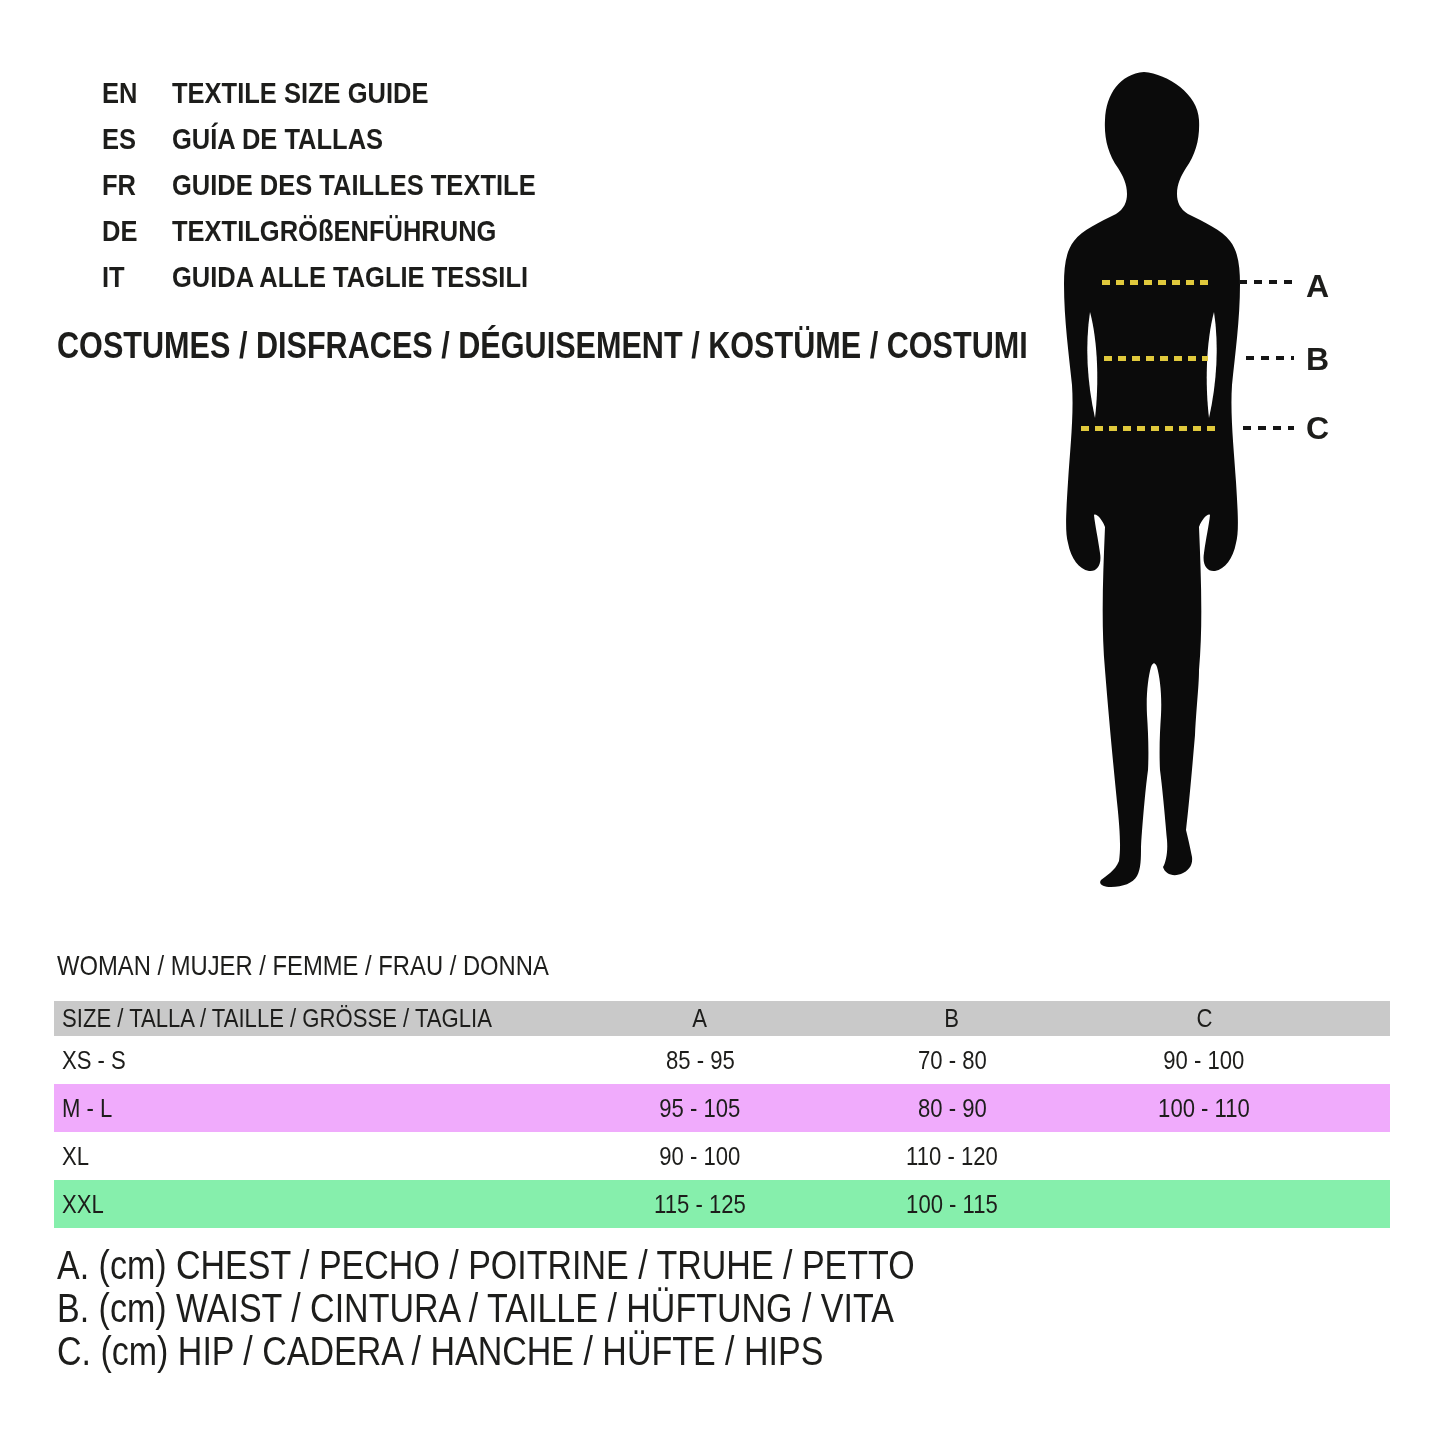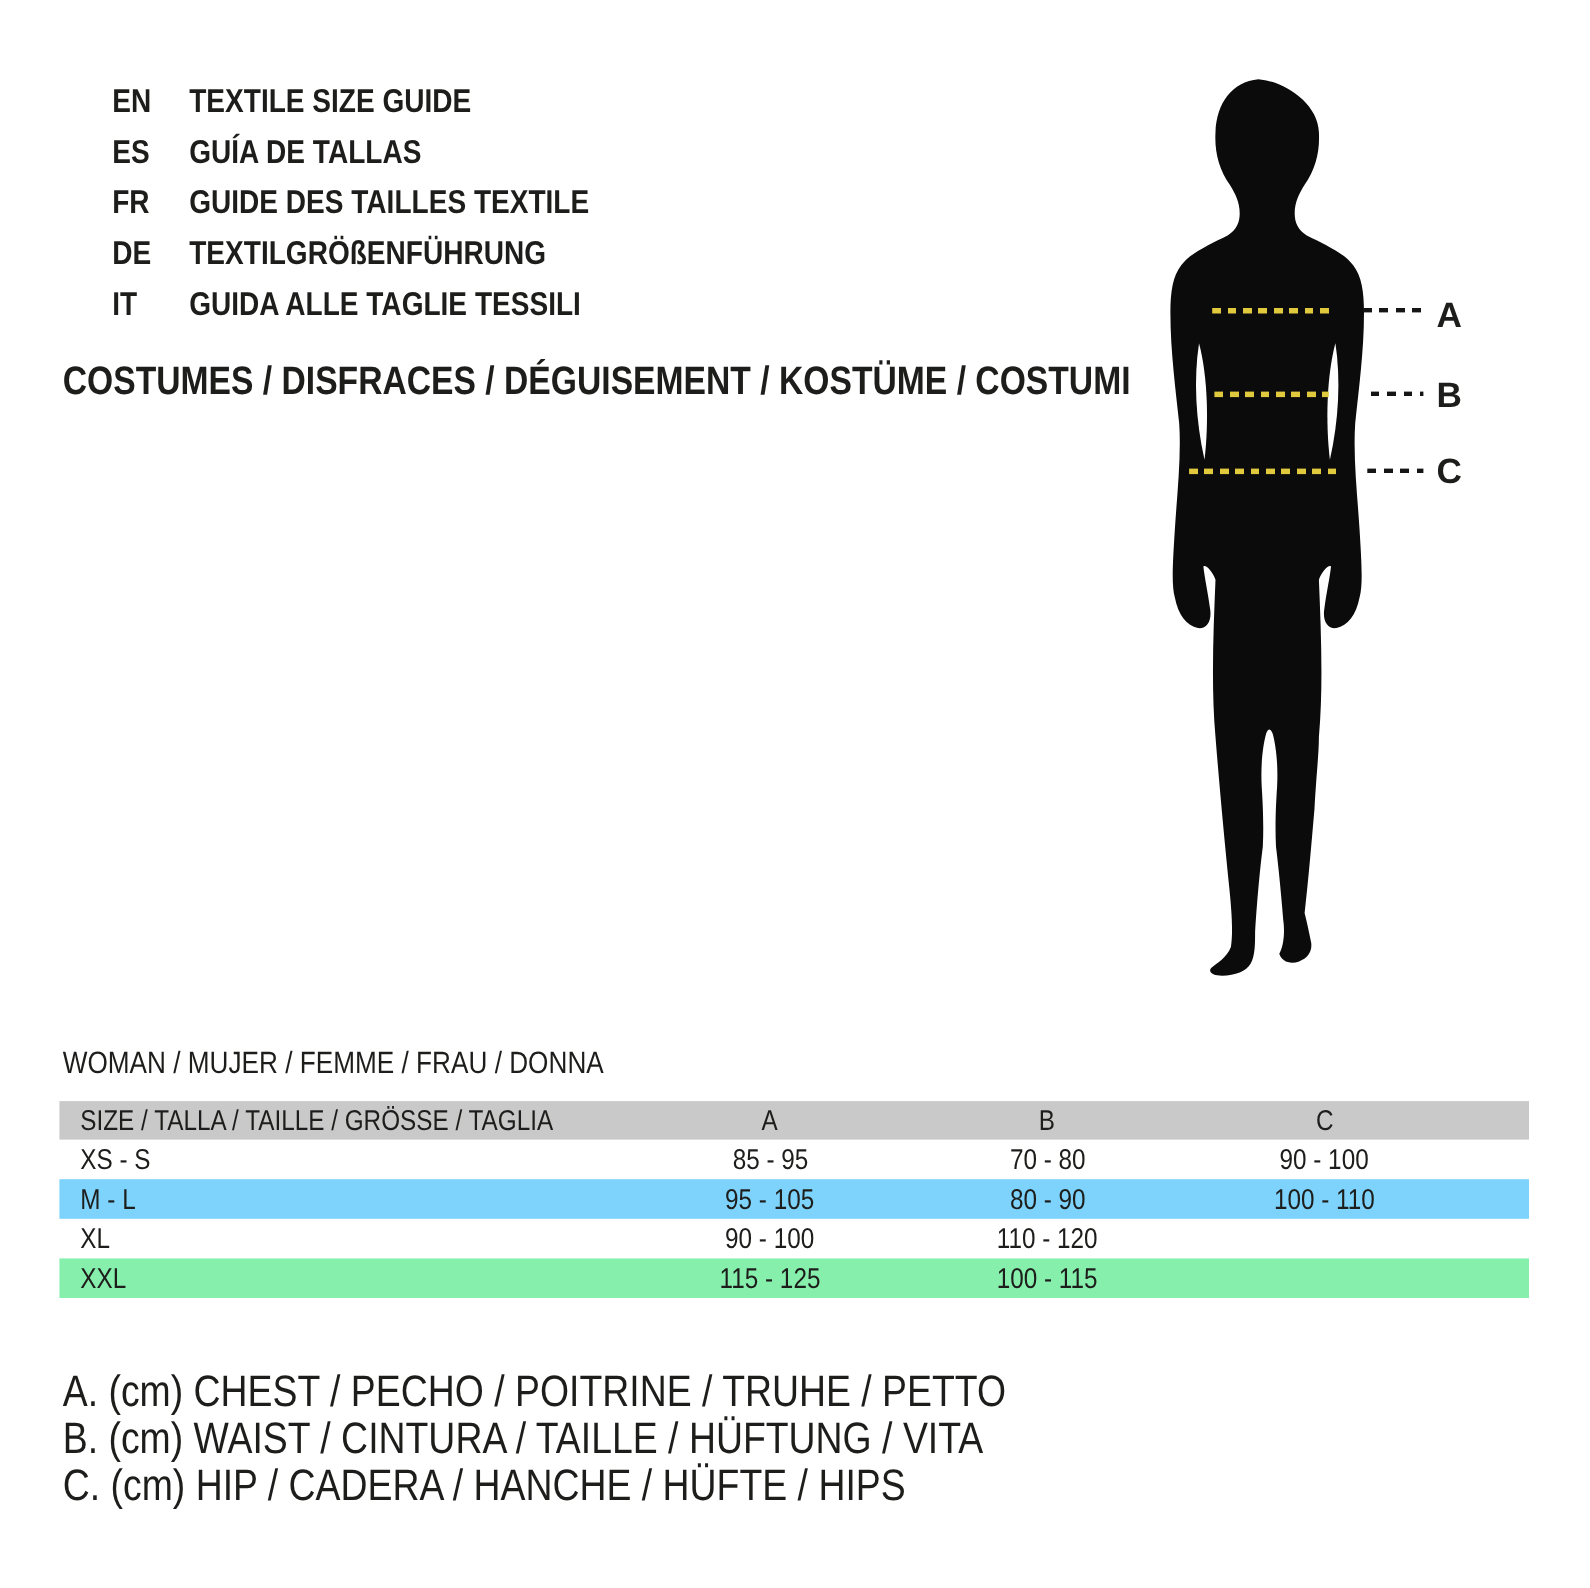--- a/index.html
+++ b/index.html
@@ -24,24 +24,24 @@
   
   .dash-y{position:absolute;height:5px;}
   .dash-b{position:absolute;height:4px;}
   .abc{position:absolute;left:1306px;font-size:32px;font-weight:bold;line-height:36px;}
 
   
   .woman{position:absolute;left:57px;top:949px;font-size:28px;line-height:34px;}
 
   
   .size-table{position:absolute;left:54px;top:1001px;width:1336px;font-size:26px;}
-  .t-row{display:grid;grid-template-columns:460px 372px 132px 372px;align-items:center;height:36px;}
+  .t-row{display:grid;grid-template-columns:460px 372px 132px 372px;align-items:center;height:48px;}
   .t-row.head{height:35px;}
   .t-cell{text-align:center;}
-  .t-cell.first{text-align:left;padding-left:19px;}
+  .t-cell.first{text-align:left;padding-left:8px;}
 
   
   .legend{position:absolute;left:57px;top:1248px;font-size:40px;}
   .legend-line{height:43px;line-height:34px;}
 </style>
 </head>
 <body>
 
 <div class="canvas">
 
@@ -112,21 +112,21 @@
       <div class="t-cell"><span class="cndc">A</span></div>
       <div class="t-cell"><span class="cndc">B</span></div>
       <div class="t-cell"><span class="cndc">C</span></div>
     </div>
     <div class="t-row">
       <div class="t-cell first"><span class="cnd">XS - S</span></div>
       <div class="t-cell"><span class="cndc">85 - 95</span></div>
       <div class="t-cell"><span class="cndc">70 - 80</span></div>
       <div class="t-cell"><span class="cndc">90 - 100</span></div>
     </div>
-    <div class="t-row" style="background:#7dd3fc;">
+    <div class="t-row" style="background:#f0abfc;">
       <div class="t-cell first"><span class="cnd">M - L</span></div>
       <div class="t-cell"><span class="cndc">95 - 105</span></div>
       <div class="t-cell"><span class="cndc">80 - 90</span></div>
       <div class="t-cell"><span class="cndc">100 - 110</span></div>
     </div>
     <div class="t-row">
       <div class="t-cell first"><span class="cnd">XL</span></div>
       <div class="t-cell"><span class="cndc">90 - 100</span></div>
       <div class="t-cell"><span class="cndc">110 - 120</span></div>
     </div>

